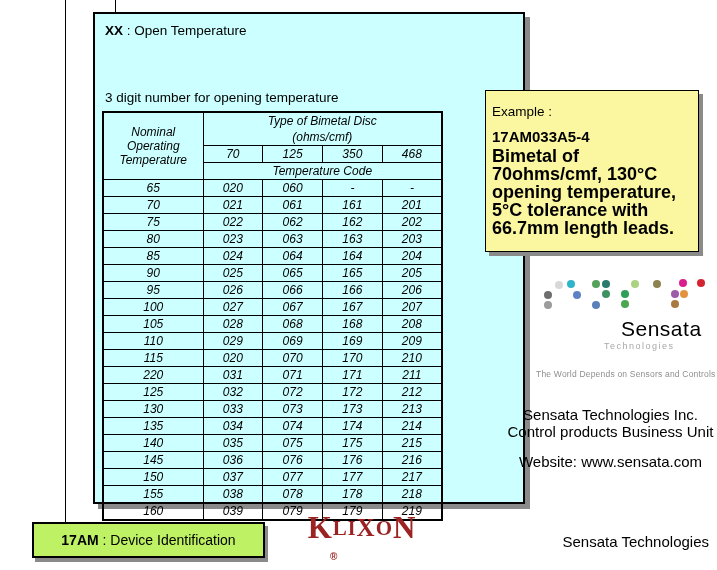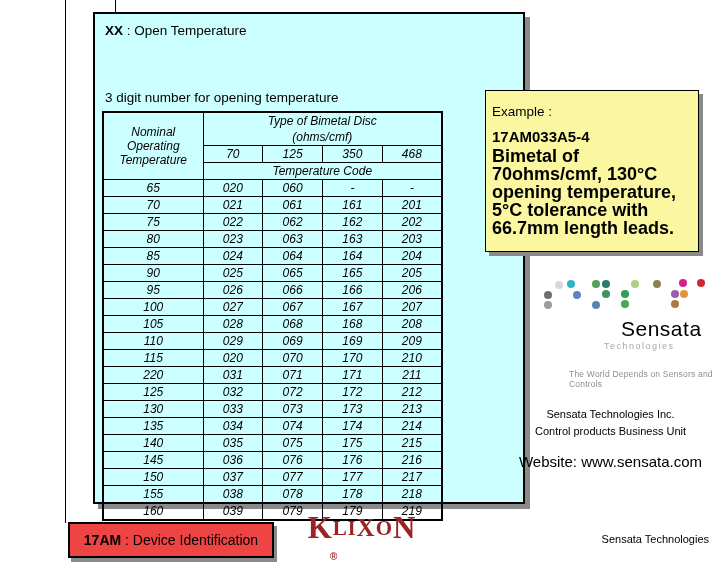--- a/index.html
+++ b/index.html
@@ -51,56 +51,56 @@
   .dot { position:absolute; width:8px; height:8px; border-radius:50%; }
   .sensata-name {
     position:absolute; left:621px; top:317px; font-size:21px; color:#000000;
     letter-spacing:0.5px;
   }
   .sensata-sub {
     position:absolute; left:604px; top:341px; font-size:9px; color:#a8a8a8;
     letter-spacing:1.5px;
   }
   .sensata-tagline {
-    position:absolute; left:569px; top:369px; font-size:8.5px; color:#8e8e8e;
+    position:absolute; left:536px; top:369px; font-size:8.5px; color:#8e8e8e;
     letter-spacing:0.2px;
   }
 
   
   .contact {
     position:absolute; left:503px; top:406px; width:215px;
-    text-align:center; font-size:11px; line-height:17px;
+    text-align:center; font-size:15px; line-height:17px;
   }
   .website {
     position:absolute; left:503px; top:453px; width:215px;
     text-align:center; font-size:15px;
   }
 
   
   .device-box {
-    position:absolute; left:32px; top:522px; width:206px; height:36px;
-    background:#ef4444; border:2px solid #000; box-shadow:3px 4px 0 #8a8a8a;
-    display:flex; align-items:center; justify-content:center; font-size:14px;margin-left:36px;
+    position:absolute; left:32px; top:522px; width:233px; height:36px;
+    background:#bef264; border:2px solid #000; box-shadow:3px 4px 0 #8a8a8a;
+    display:flex; align-items:center; justify-content:center; font-size:14px;
   }
   .device-box b { font-weight:bold; }
 
   
   .klixon {
     position:absolute; left:281px; top:509px; width:162px; text-align:center;
     color:#9b2323; font-family:"Liberation Serif", serif; font-weight:bold;
     line-height:36px; letter-spacing:1px; white-space:nowrap;
   }
   .klixon span { vertical-align:middle; }
   .klixon-reg {
     position:absolute; left:330px; top:551px; font-size:10px; color:#9b2323;
     font-weight:bold;
   }
 
   .footer-right {
-    position:absolute; right:8px; top:533px; font-size:11px; color:#000;
+    position:absolute; right:8px; top:533px; font-size:15px; color:#000;
   }
 </style>
 </head>
 <body>
 
 <div class="page">
 
   <div class="vline vline-left"></div>
   <div class="vline vline-top"></div>
 

